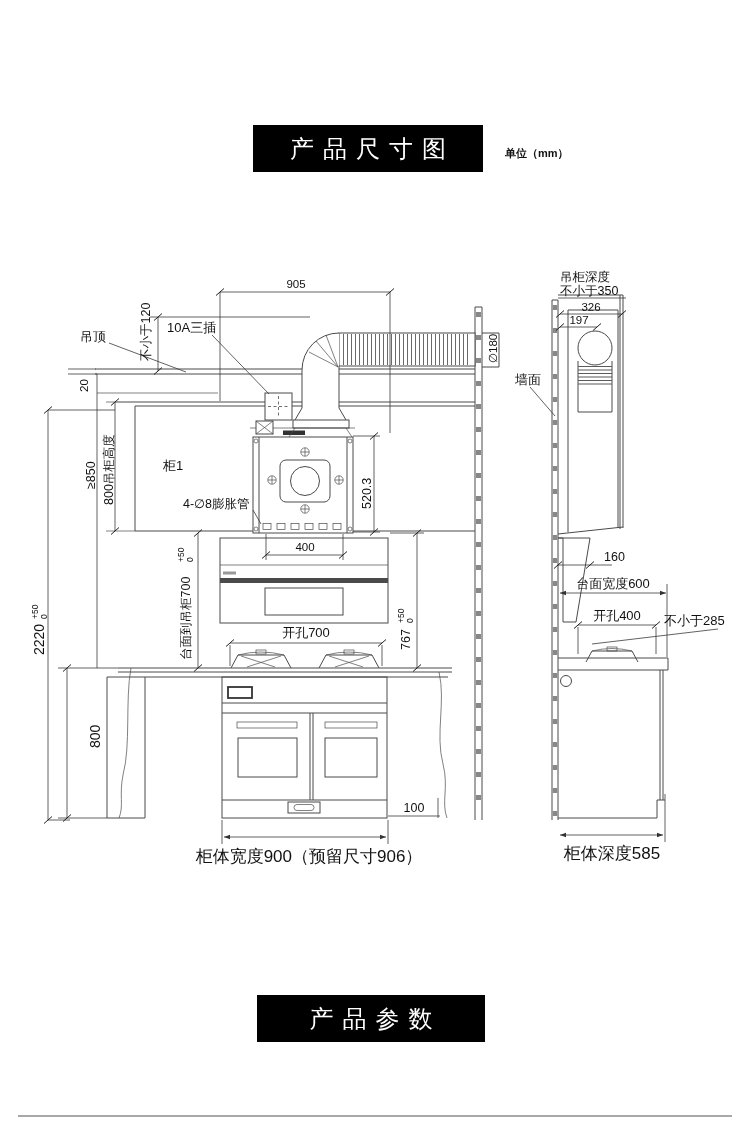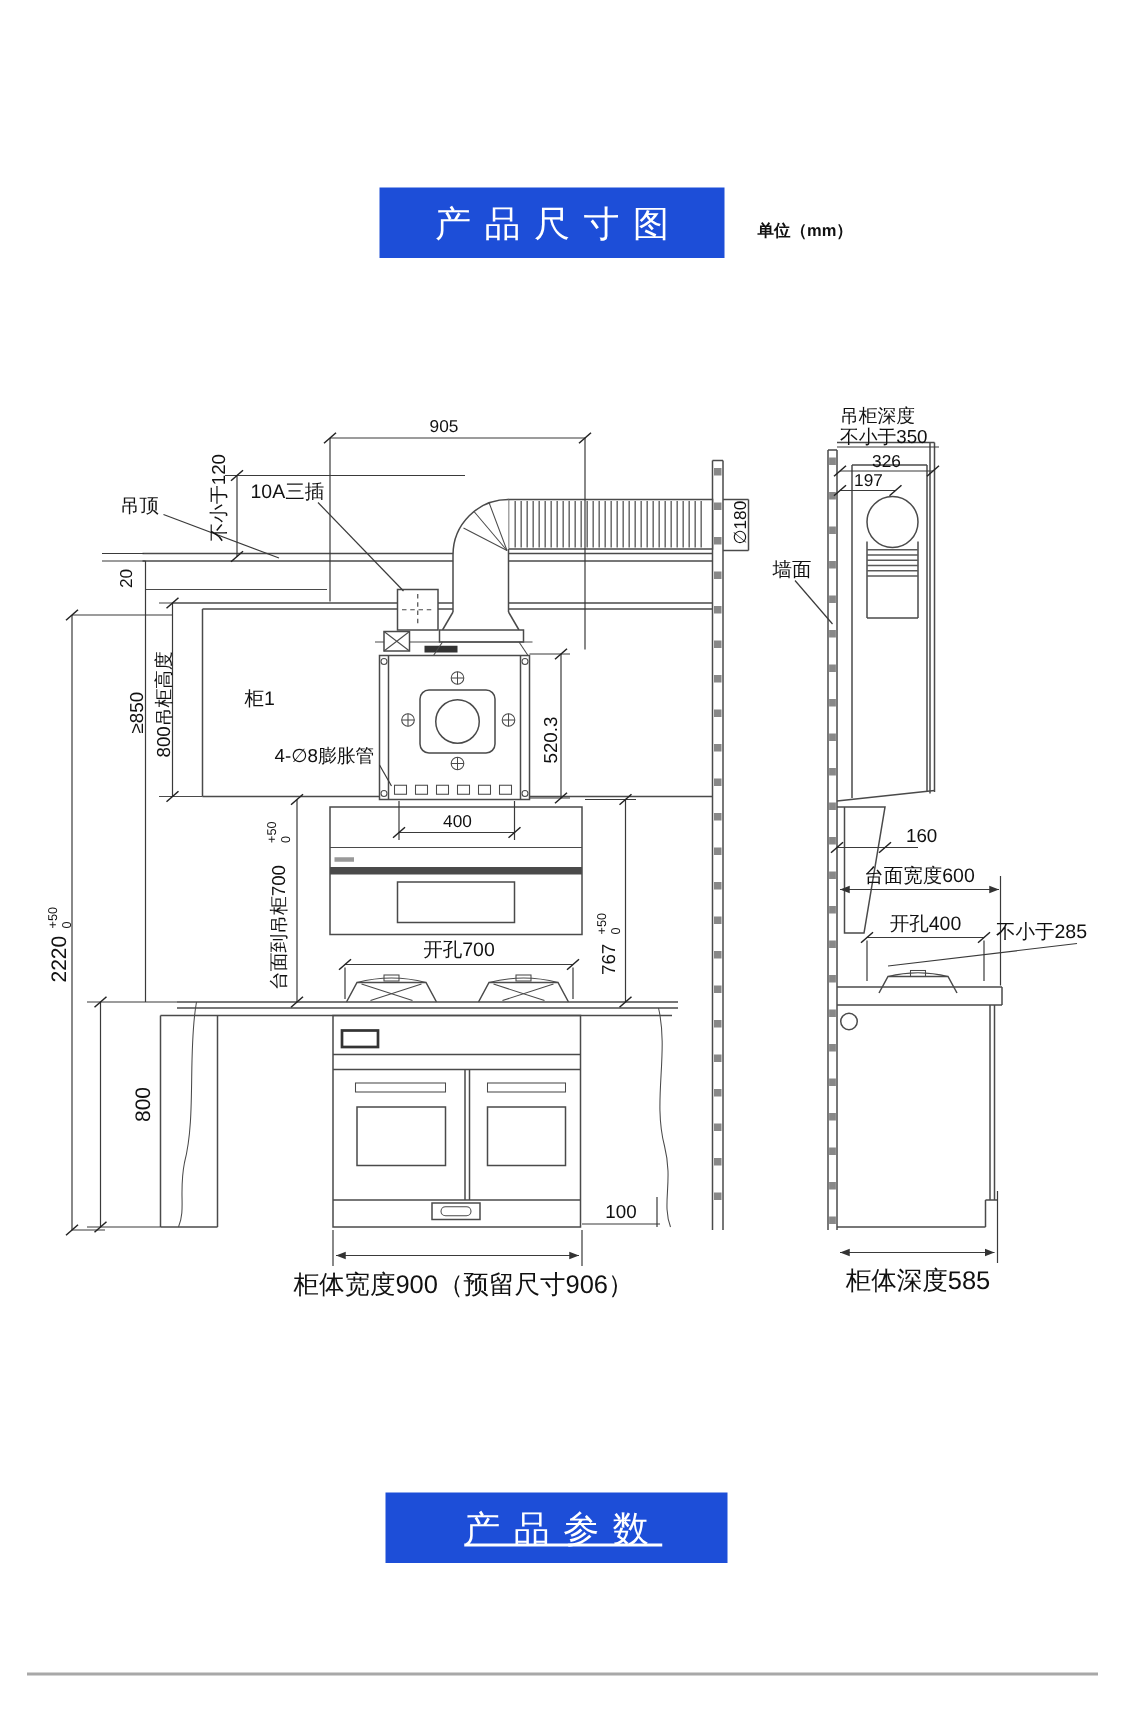--- a/index.html
+++ b/index.html
@@ -1,22 +1,22 @@
 <!DOCTYPE html>
 <html><head>
 <meta charset="utf-8">
 <style>
   html,body{margin:0;padding:0;background:#fff;}
   .page{position:relative;width:750px;height:1144px;background:#ffffff;overflow:hidden;
         font-family:"Liberation Sans",sans-serif;}
-  .title-box{position:absolute;background:#1d4ed8;color:#fff;display:flex;align-items:center;
+  .title-box{position:absolute;background:#000000;color:#fff;display:flex;align-items:center;
              justify-content:center;letter-spacing:9px;font-size:24px;}
   .title-box span{padding-left:9px;}
   .title-main{left:253px;top:125px;width:230px;height:47px;}
-  .title-params{left:257px;top:995px;width:228px;height:47px;text-decoration:underline;}
+  .title-params{left:257px;top:995px;width:228px;height:47px;}
   .unit-label{position:absolute;left:505px;top:146px;font-size:11px;font-weight:bold;color:#111;}
   .divider{position:absolute;left:18px;top:1115px;width:714px;height:2px;background:#a8a8a8;}
   svg{position:absolute;left:0;top:0;}
   svg text{fill:#111;font-family:"Liberation Sans",sans-serif;}
   .ln{stroke:#4a4a4a;stroke-width:1;fill:none;}
   .thin{stroke:#4a4a4a;stroke-width:0.7;fill:none;}
   .dim{stroke:#3a3a3a;stroke-width:0.8;fill:none;}
   .wfill{fill:#ffffff;stroke:#4a4a4a;stroke-width:1;}
   .t11{font-size:11.5px;}
   .t12{font-size:12.5px;}

